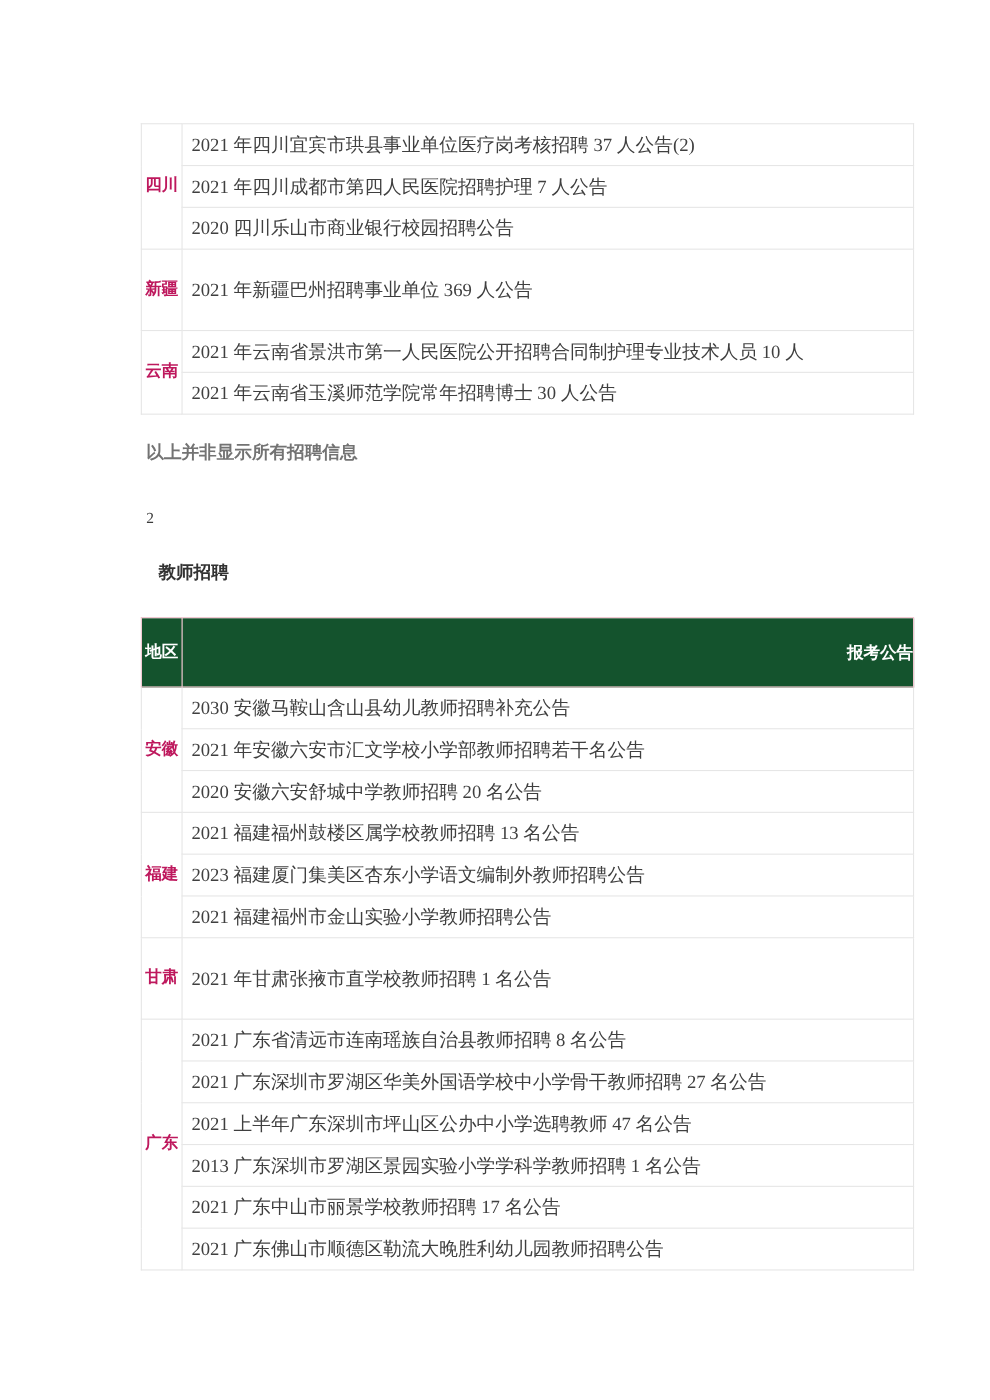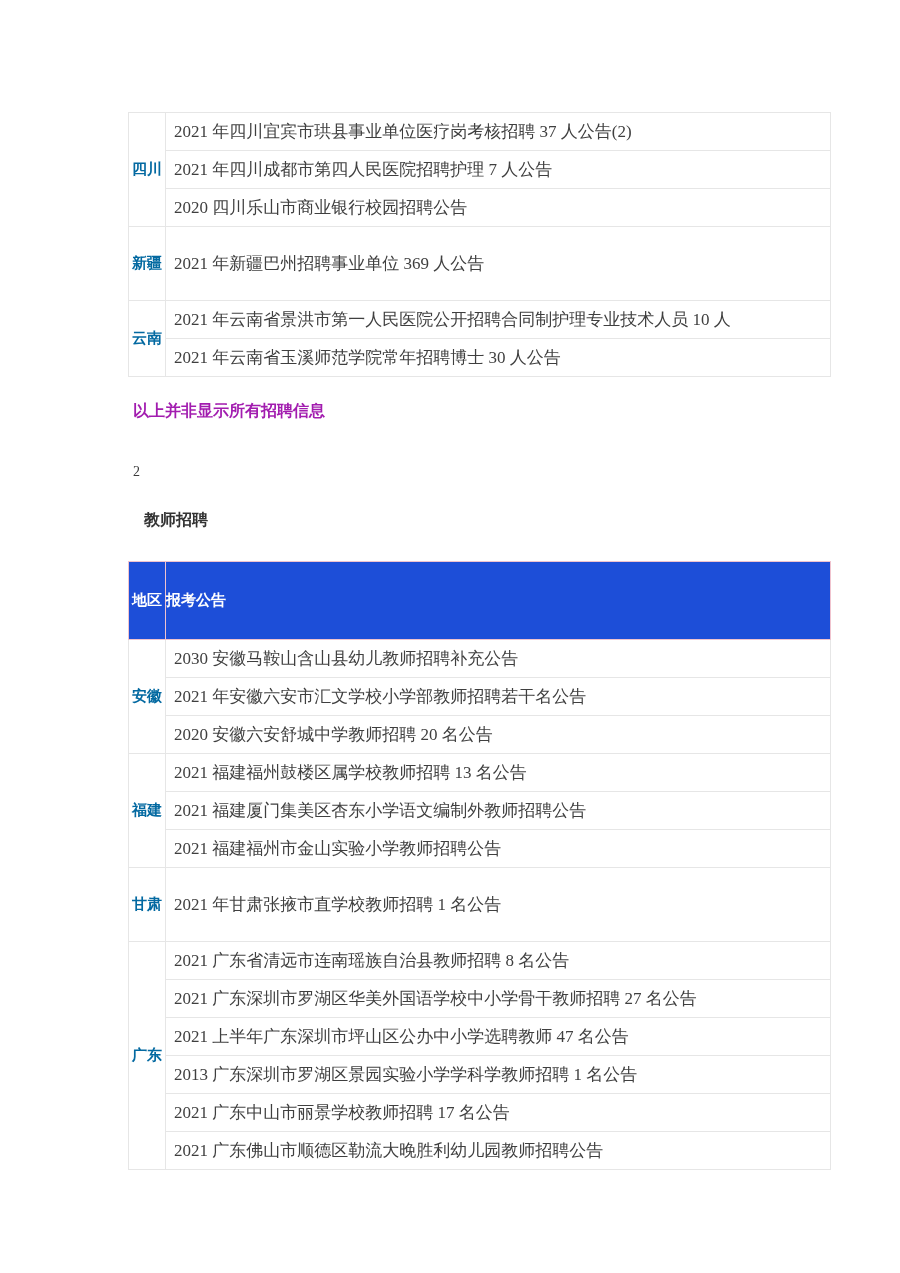--- a/index.html
+++ b/index.html
@@ -27,54 +27,54 @@
     vertical-align: middle;
   }
   col.region-col { width: 37px; }
   .region-cell {
     text-align: center;
     font-weight: bold;
     font-size: 15px;
     line-height: 37px;
     padding: 0;
     word-break: break-all;
-    color: #0369a1;
+    color: #be185d;
   }
   .announcement-cell {
     height: 38px;
     padding: 0 8px;
     font-size: 17px;
     color: #3f3f3f;
     line-height: 20px;
     white-space: nowrap;
     overflow: hidden;
   }
   tr.tall .announcement-cell { height: 74px; }
   thead td.header-cell {
-    background: #1d4ed8;
+    background: #14532d;
     color: #ffffff;
     font-weight: bold;
     font-size: 15px;
     border-color: #f0c3ce;
-    height: 78px;
+    height: 63px;
   }
   td.region-header {
     text-align: center;
     line-height: 33px;
     word-break: break-all;
     padding: 0;
   }
   td.announcement-header {
-    text-align: left;
+    text-align: right;
   }
   .note {
     margin: 24px 0 0 5px;
     font-weight: bold;
     font-size: 16px;
-    color: #a21caf;
+    color: #737373;
     height: 21px;
   }
   .page-number {
     margin: 42px 0 0 5px;
     font-size: 14px;
     color: #3a3a3a;
     height: 18px;
   }
   .section-title {
     margin: 28px 0 0 16px;
@@ -146,21 +146,21 @@
           <td class="announcement-cell">2021 年安徽六安市汇文学校小学部教师招聘若干名公告</td>
         </tr>
         <tr>
           <td class="announcement-cell">2020 安徽六安舒城中学教师招聘 20 名公告</td>
         </tr>
         <tr>
           <td class="region-cell" rowspan="3">福建</td>
           <td class="announcement-cell">2021 福建福州鼓楼区属学校教师招聘 13 名公告</td>
         </tr>
         <tr>
-          <td class="announcement-cell">2021 福建厦门集美区杏东小学语文编制外教师招聘公告</td>
+          <td class="announcement-cell">2023 福建厦门集美区杏东小学语文编制外教师招聘公告</td>
         </tr>
         <tr>
           <td class="announcement-cell">2021 福建福州市金山实验小学教师招聘公告</td>
         </tr>
         <tr class="tall">
           <td class="region-cell" rowspan="1">甘肃</td>
           <td class="announcement-cell">2021 年甘肃张掖市直学校教师招聘 1 名公告</td>
         </tr>
         <tr>
           <td class="region-cell" rowspan="6">广东</td>

